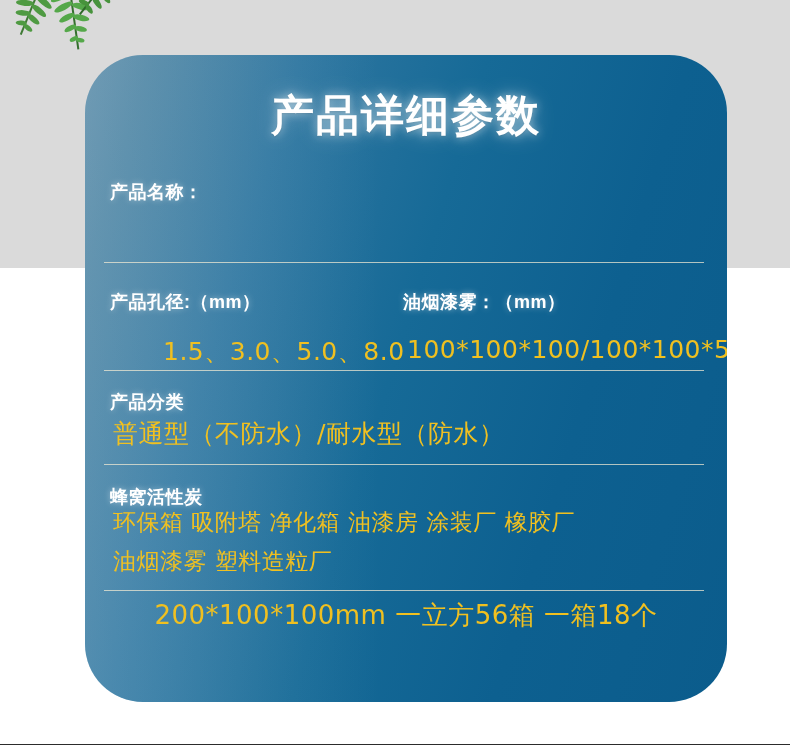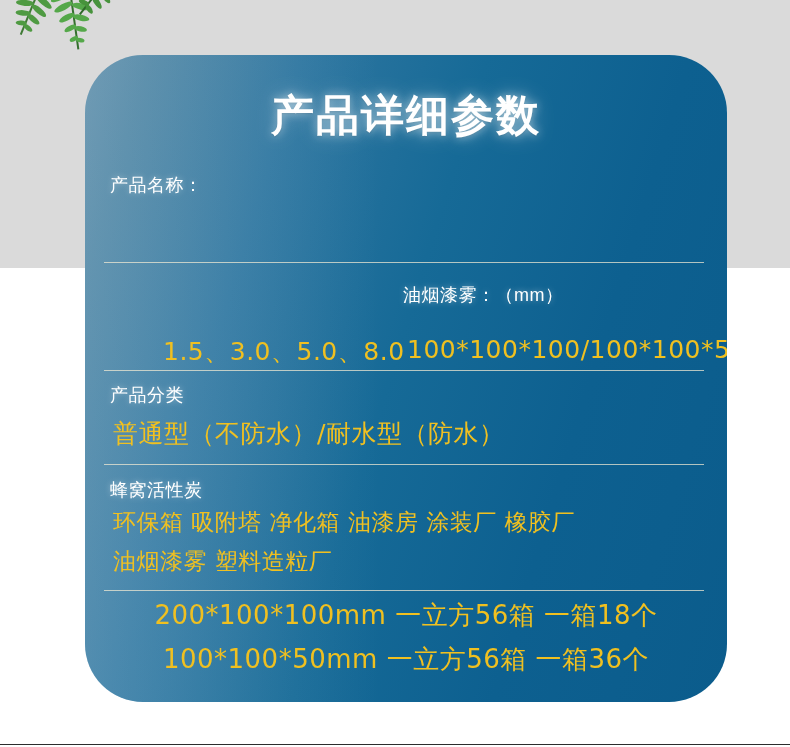--- a/index.html
+++ b/index.html
@@ -95,24 +95,25 @@
     letter-spacing: 2px;
     text-shadow:
       0 0 10px rgba(255,255,255,.55),
       0 0 22px rgba(255,255,255,.35),
       0 1px 2px rgba(0,0,0,.15);
   }
 
   
   .label {
     color: #ffffff;
-    font-weight: normal;
+    font-weight: bold;
     font-size: 18px;
     letter-spacing: .5px;
     text-shadow: 0 0 6px rgba(255,255,255,.45);
+    margin-top: 7px;
   }
   .value {
     color: #f0c020;
     font-size: 25px;
     letter-spacing: .5px;
     font-family: "DejaVu Sans", "Liberation Sans", sans-serif;
   }
   .value-sm { font-size: 23px; }
 
   .divider {
@@ -218,41 +219,39 @@
 
   <div id="card">
     <div id="card-inner">
 
       <div class="title">产品详细参数</div>
 
       <div class="label" id="row-name-label">产品名称：</div>
 
       <div class="divider" id="div-1"></div>
 
+      <div class="label" id="row-pore-label">产品孔径:（mm）</div>
       <div class="label" id="row-size-label">油烟漆雾：（mm）</div>
       <div class="value" id="row-pore-value">1.5、3.0、5.0、8.0</div>
       <div class="value" id="row-size-value">100*100*100/100*100*50</div>
 
       <div class="divider" id="div-2"></div>
 
       <div class="label" id="row-class-label">产品分类</div>
       <div class="value" id="row-class-value">普通型（不防水）/耐水型（防水）</div>
 
       <div class="divider" id="div-3"></div>
 
       <div class="label" id="row-use-label">蜂窝活性炭</div>
       <div class="value value-sm" id="row-use-line1">环保箱 吸附塔 净化箱 油漆房 涂装厂 橡胶厂</div>
       <div class="value value-sm" id="row-use-line2">油烟漆雾 塑料造粒厂</div>
 
       <div class="divider" id="div-4"></div>
 
       <div id="footer-line1">
         <span class="footer-txt">200*100*100mm 一立方56箱 一箱18个</span>
       </div>
-      <div id="footer-line2">
-        <span class="footer-txt">100*100*50mm 一立方56箱 一箱36个</span>
-      </div>
 
     </div>
   </div>
 
   <div id="bottom-rule"></div>
 </div>
 
 </body></html>

